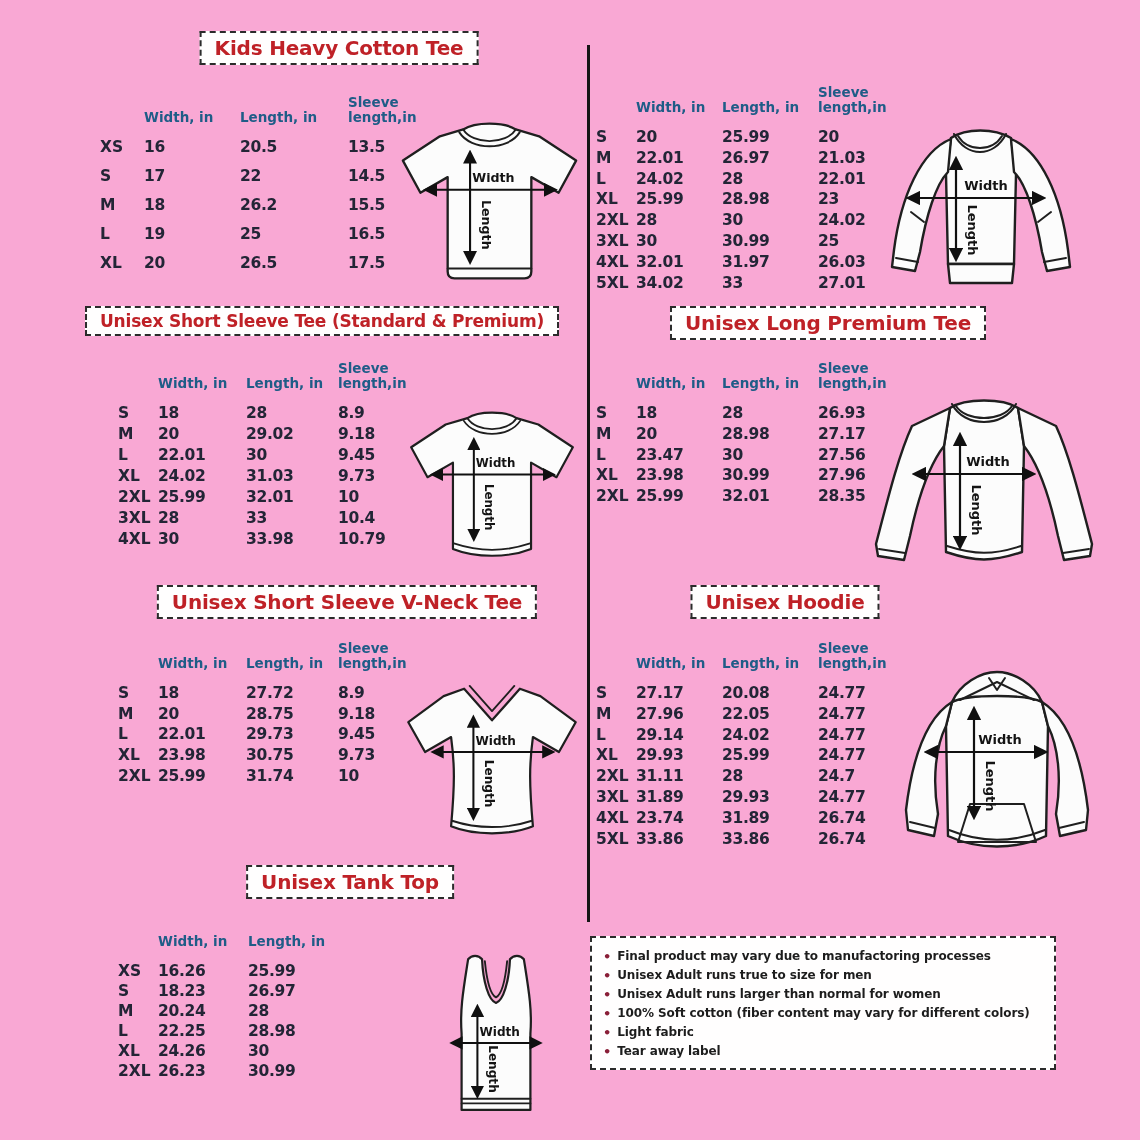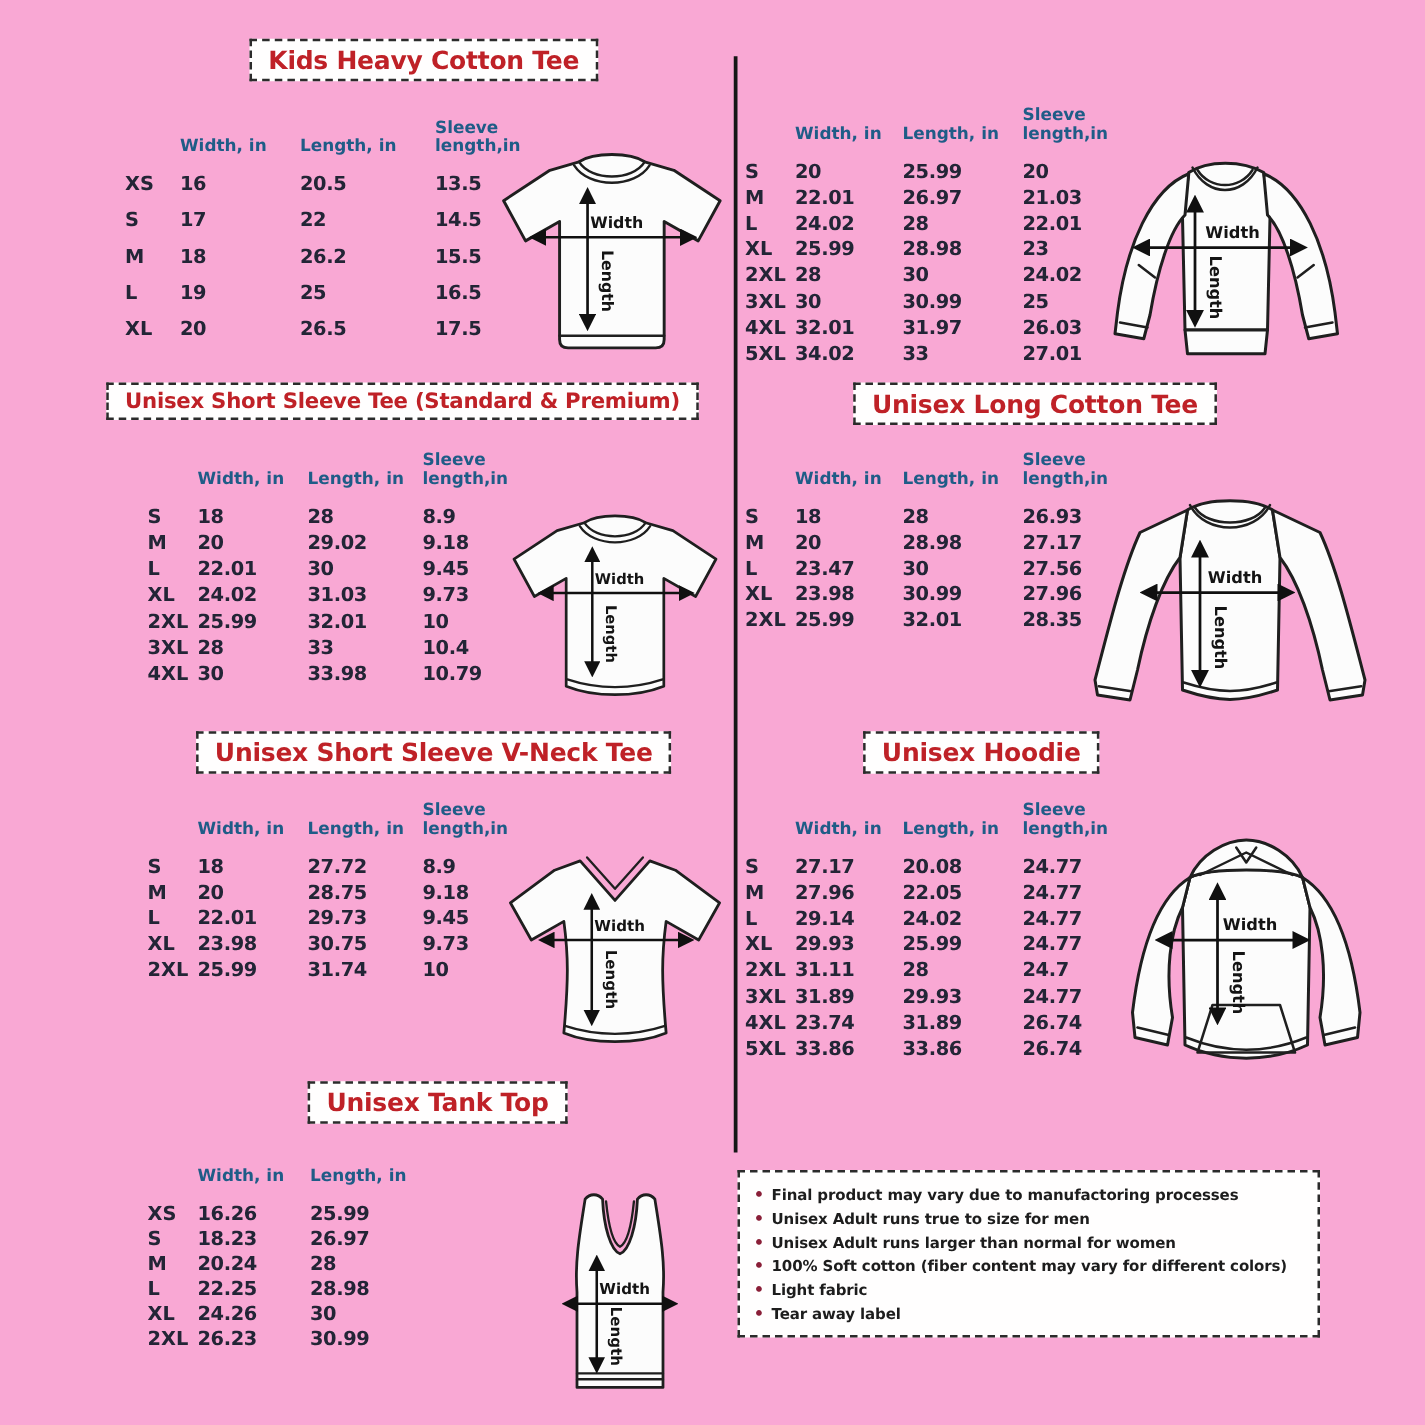--- a/index.html
+++ b/index.html
@@ -57,21 +57,21 @@
   }
   #notes .bullet{color:var(--maroon); margin:0 6px 0 2px; font-size:13px;}
 </style>
 </head>
 <body>
 
 <div id="stage">
 
   <div class="title" style="left:339px; top:31px;">Kids Heavy Cotton Tee</div>
   <div class="title small" style="left:322px; top:306px;">Unisex Short Sleeve Tee (Standard &amp; Premium)</div>
-  <div class="title" style="left:828px; top:306px;">Unisex Long Cotton Tee</div>
+  <div class="title" style="left:828px; top:306px;">Unisex Long Premium Tee</div>
   <div class="title" style="left:347px; top:585px;">Unisex Short Sleeve V-Neck Tee</div>
   <div class="title" style="left:785px; top:585px;">Unisex Hoodie</div>
   <div class="title" style="left:350px; top:865px;">Unisex Tank Top</div>
 
   <div class="tbl t-kids">
       <div class="th corner"></div>
       <div class="th">Width, in</div>
       <div class="th">Length, in</div>
       <div class="th">Sleeve length,in</div>
       <div class="size">XS</div>

